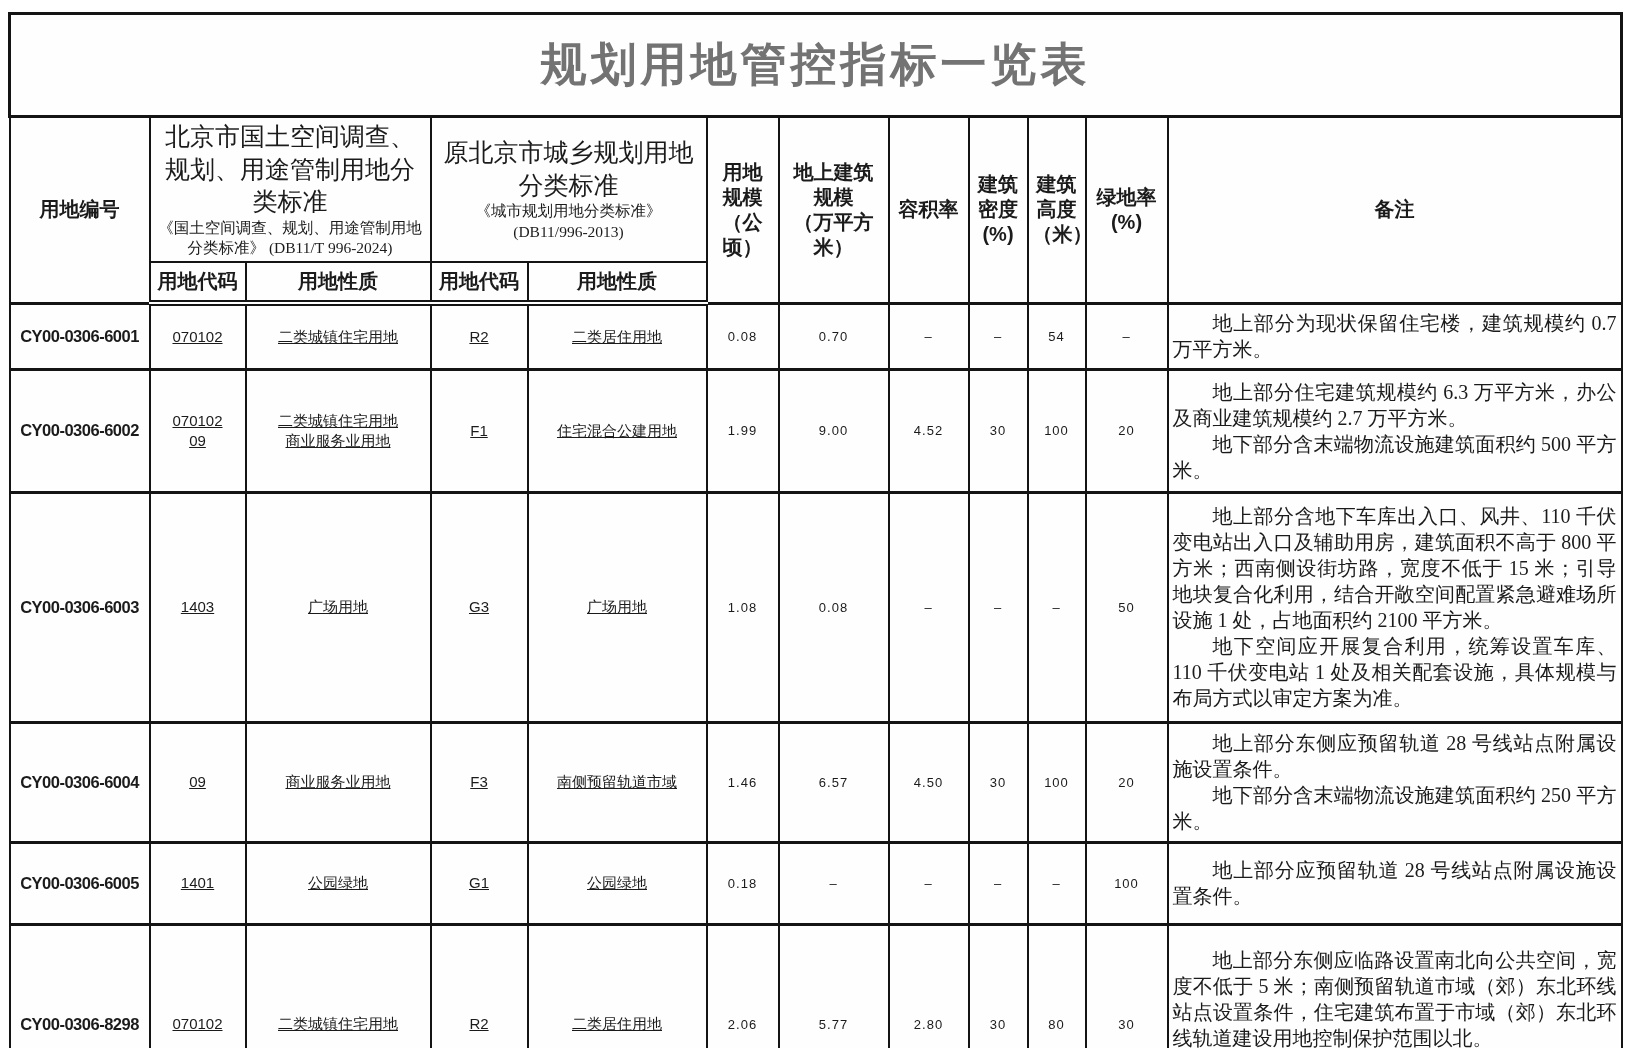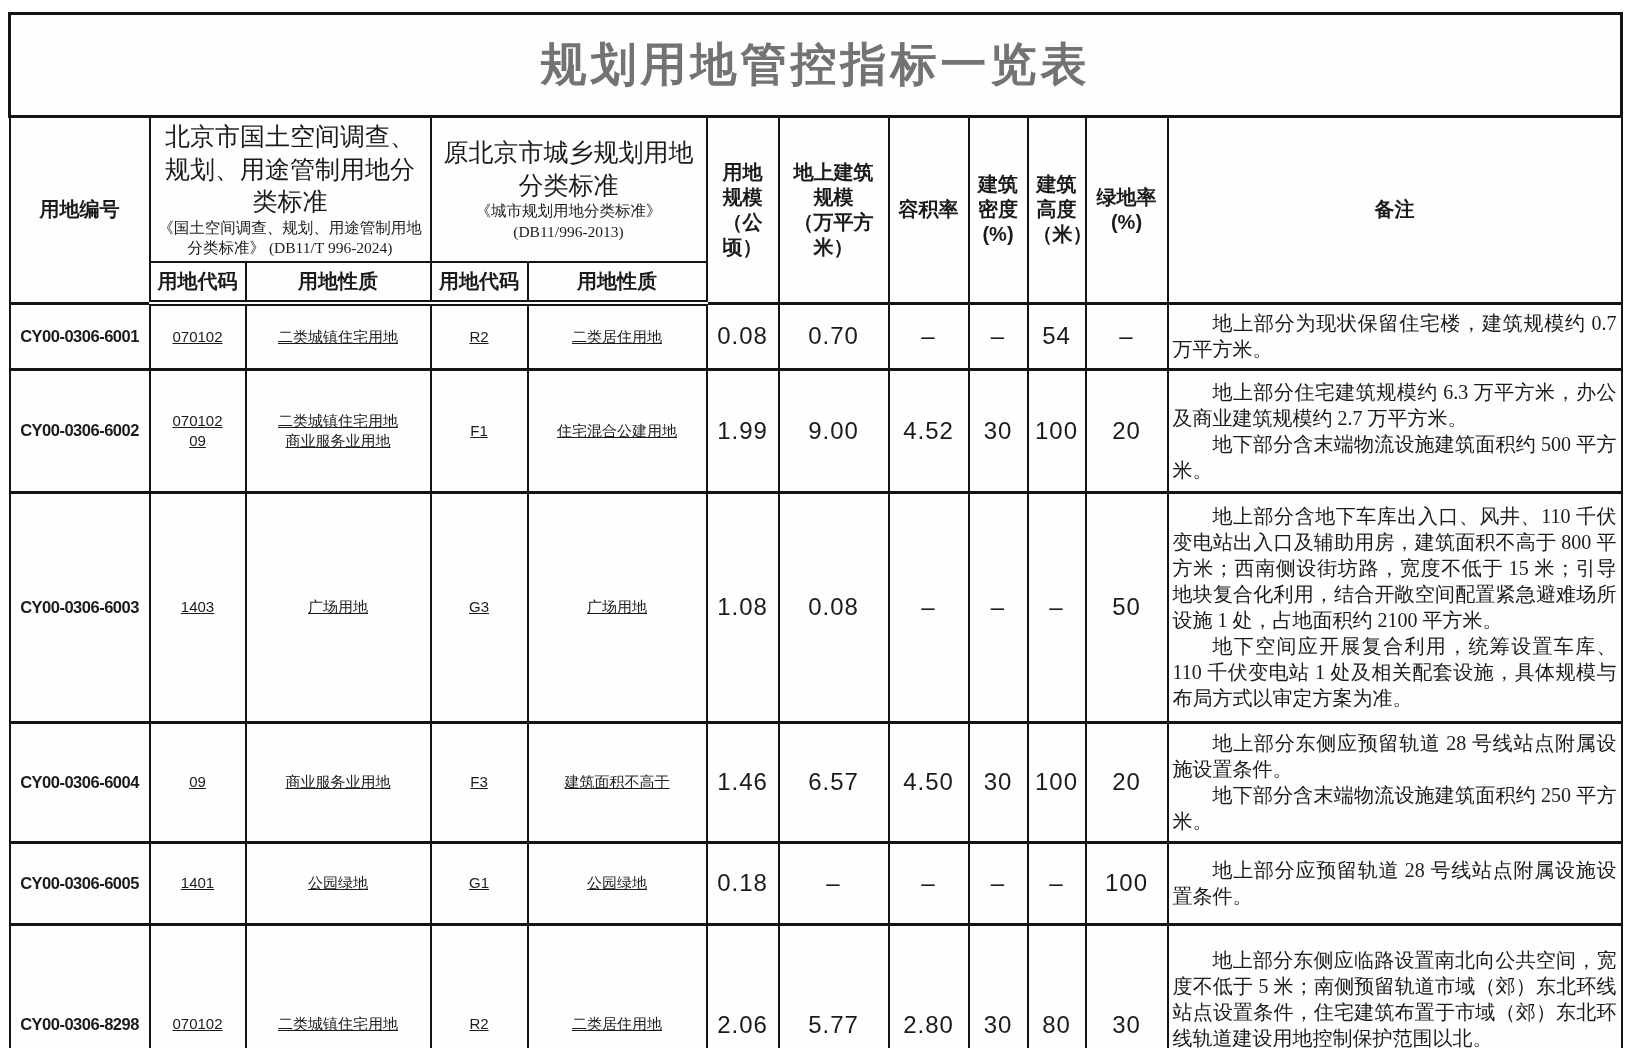--- a/index.html
+++ b/index.html
@@ -60,21 +60,21 @@
     white-space: pre-line;
   }
   tr.subhead > td { border-bottom: 6px double #141414; }
   .idcell {
     font-size: 16.5px;
     letter-spacing: -0.5px;
     padding: 0 1px;
     font-weight: bold;
   }
   .datacell { font-size: 15px; line-height: 1.35; text-decoration: underline; }
-  .numcell  { font-size: 24px; letter-spacing: 1px; }
+  .numcell  { font-size: 13px; letter-spacing: 1px; }
   td.remarkcell {
     text-align: left;
     vertical-align: middle;
     padding: 6px 12px 6px 10px;
   }
   .remarkcell p {
     margin: 0;
     font-family: Liberation Serif, serif;
     font-size: 20px;
     line-height: 26px;
@@ -299,21 +299,21 @@
     <td>
             <div class="datacell pre">09</div>
           </td>
     <td>
             <div class="datacell pre">商业服务业用地</div>
           </td>
     <td>
             <div class="datacell">F3</div>
           </td>
     <td>
-            <div class="datacell">建筑面积不高于</div>
+            <div class="datacell">南侧预留轨道市域</div>
           </td>
     <td>
             <div class="numcell">1.46</div>
           </td>
     <td>
             <div class="numcell">6.57</div>
           </td>
     <td>
             <div class="numcell">4.50</div>
           </td>

